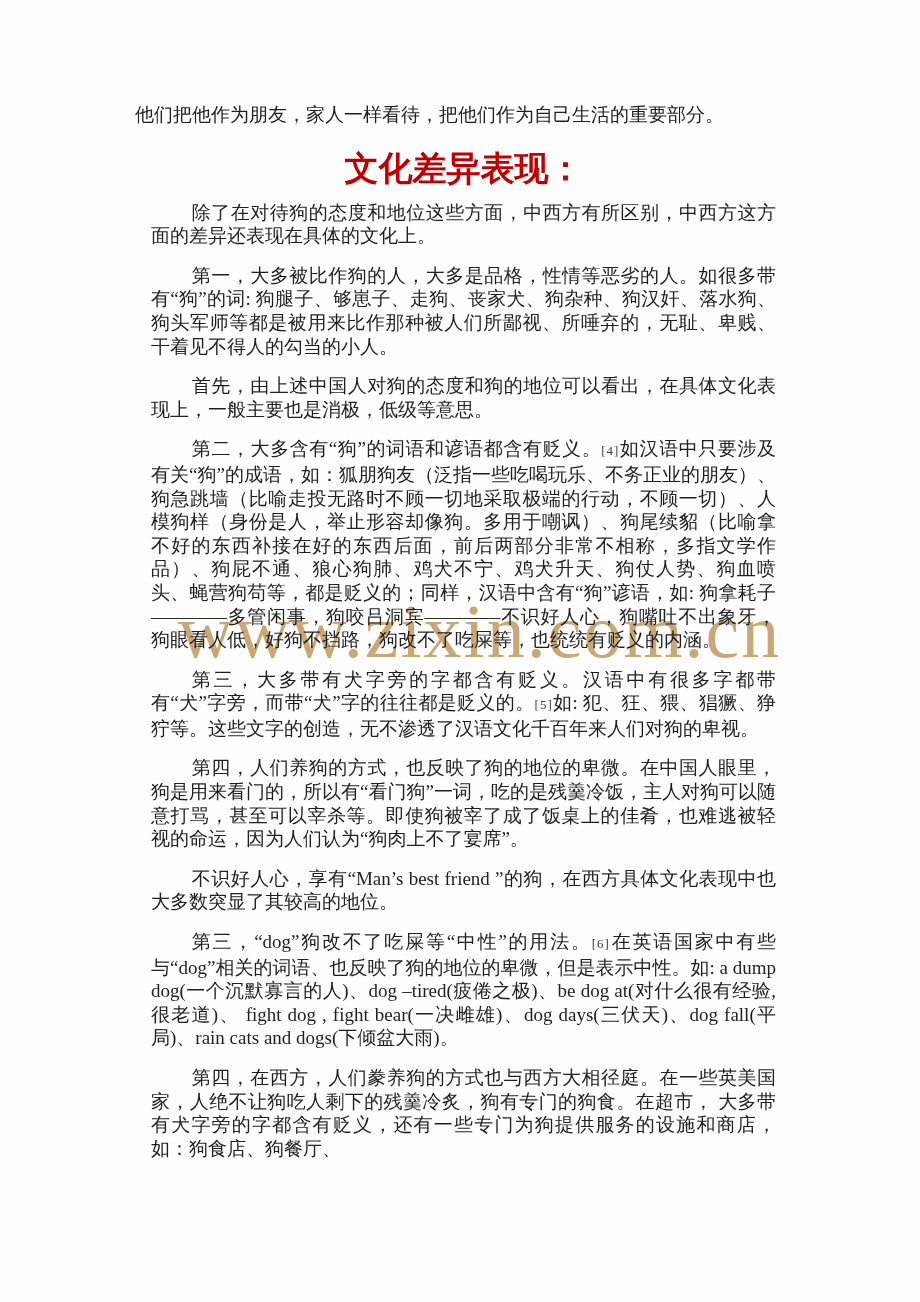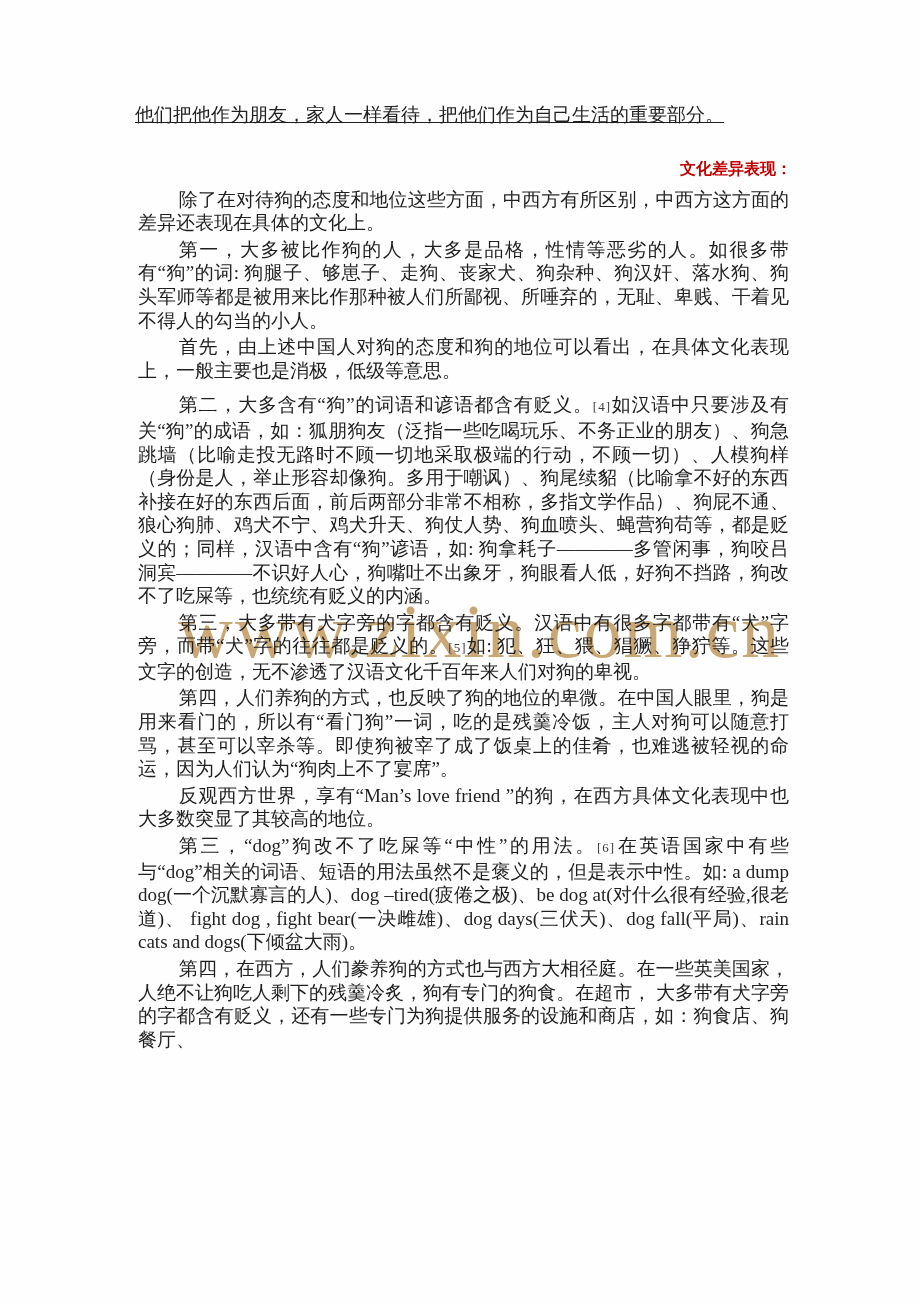--- a/index.html
+++ b/index.html
@@ -39,31 +39,30 @@
     top: 103px;
     width: 657px;
     color: #1f1f1f;
     font-size: 19px;
     line-height: 23.6px;
     text-align: justify;
   }
   .cont-line {
     margin: 0;
     text-indent: 0;
-    text-decoration: underline;
   }
   .heading {
     margin: 26px 0 1px 0;
-    font-size: 16px;
+    font-size: 34px;
     line-height: 32px;
     font-weight: bold;
-    text-align: right;
+    text-align: center;
   }
   .paragraphs p {
-    margin: 3px;
+    margin: 16px;
     text-indent: 2.15em;
   }
   .paragraphs p.gap-before {
     margin-top: 11px;
   }
   .ref {
     font-size: 13px;
     color: #3a3a3a;
     letter-spacing: 1px;
   }
@@ -79,18 +78,18 @@
 
     <h1 class="heading" style="color: rgb(192, 0, 0);">文化差异表现：</h1>
 
     <div class="paragraphs" id="paragraphs">
         <p><span>除了在对待狗的态度和地位这些方面，中西方有所区别，中西方这方面的差异还表现在具体的文化上。</span></p>
         <p><span>第一，大多被比作狗的人，大多是品格，性情等恶劣的人。如很多带有“狗”的词: 狗腿子、够崽子、走狗、丧家犬、狗杂种、狗汉奸、落水狗、狗头军师等都是被用来比作那种被人们所鄙视、所唾弃的，无耻、卑贱、干着见不得人的勾当的小人。</span></p>
         <p><span>首先，由上述中国人对狗的态度和狗的地位可以看出，在具体文化表现上，一般主要也是消极，低级等意思。</span></p>
         <p class="gap-before"><span>第二，大多含有“狗”的词语和谚语都含有贬义。</span><span class="ref">[4]</span><span>如汉语中只要涉及有关“狗”的成语，如：狐朋狗友（泛指一些吃喝玩乐、不务正业的朋友）、狗急跳墙（比喻走投无路时不顾一切地采取极端的行动，不顾一切）、人模狗样（身份是人，举止形容却像狗。多用于嘲讽）、狗尾续貂（比喻拿不好的东西补接在好的东西后面，前后两部分非常不相称，多指文学作品）、狗屁不通、狼心狗肺、鸡犬不宁、鸡犬升天、狗仗人势、狗血喷头、蝇营狗苟等，都是贬义的；同样，汉语中含有“狗”谚语，如: 狗拿耗子————多管闲事，狗咬吕洞宾————不识好人心，狗嘴吐不出象牙，狗眼看人低，好狗不挡路，狗改不了吃屎等，也统统有贬义的内涵。</span></p>
         <p><span>第三，大多带有犬字旁的字都含有贬义。汉语中有很多字都带有“犬”字旁，而带“犬”字的往往都是贬义的。</span><span class="ref">[5]</span><span>如: 犯、狂、猥、猖獗、狰狞等。这些文字的创造，无不渗透了汉语文化千百年来人们对狗的卑视。</span></p>
         <p><span>第四，人们养狗的方式，也反映了狗的地位的卑微。在中国人眼里，狗是用来看门的，所以有“看门狗”一词，吃的是残羹冷饭，主人对狗可以随意打骂，甚至可以宰杀等。即使狗被宰了成了饭桌上的佳肴，也难逃被轻视的命运，因为人们认为“狗肉上不了宴席”。</span></p>
-        <p><span>反观西方世界，享有“Man’s love friend ”的狗，在西方具体文化表现中也大多数突显了其较高的地位。</span></p>
-        <p><span>第三，“dog”狗改不了吃屎等“中性”的用法。</span><span class="ref">[6]</span><span>在英语国家中有些与“dog”相关的词语、短语的用法虽然不是褒义的，但是表示中性。如: a dump dog(一个沉默寡言的人)、dog –tired(疲倦之极)、be dog at(对什么很有经验,很老道)、 fight dog , fight bear(一决雌雄)、dog days(三伏天)、dog fall(平局)、rain cats and dogs(下倾盆大雨)。</span></p>
+        <p><span>不识好人心，享有“Man’s best friend ”的狗，在西方具体文化表现中也大多数突显了其较高的地位。</span></p>
+        <p><span>第三，“dog”狗改不了吃屎等“中性”的用法。</span><span class="ref">[6]</span><span>在英语国家中有些与“dog”相关的词语、也反映了狗的地位的卑微，但是表示中性。如: a dump dog(一个沉默寡言的人)、dog –tired(疲倦之极)、be dog at(对什么很有经验,很老道)、 fight dog , fight bear(一决雌雄)、dog days(三伏天)、dog fall(平局)、rain cats and dogs(下倾盆大雨)。</span></p>
         <p><span>第四，在西方，人们豢养狗的方式也与西方大相径庭。在一些英美国家，人绝不让狗吃人剩下的残羹冷炙，狗有专门的狗食。在超市， 大多带有犬字旁的字都含有贬义，还有一些专门为狗提供服务的设施和商店，如：狗食店、狗餐厅、</span></p>
       </div>
   </div>
 </div>
 
 </body></html>

